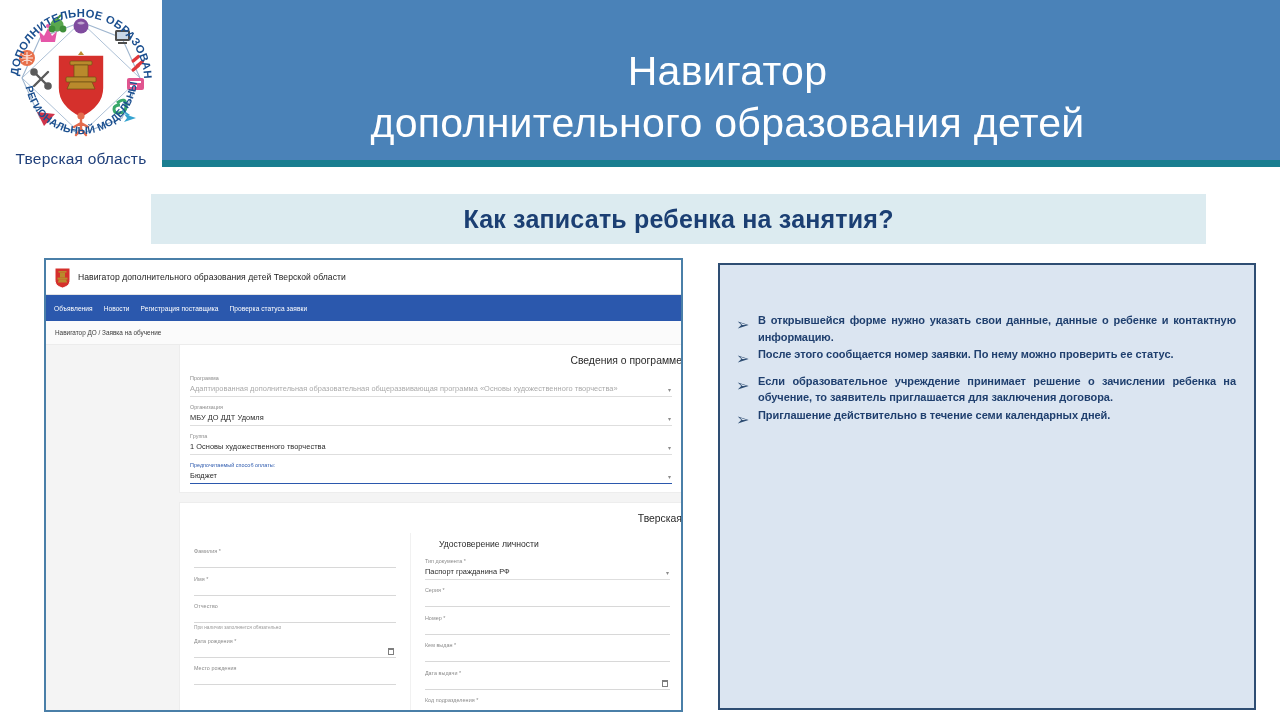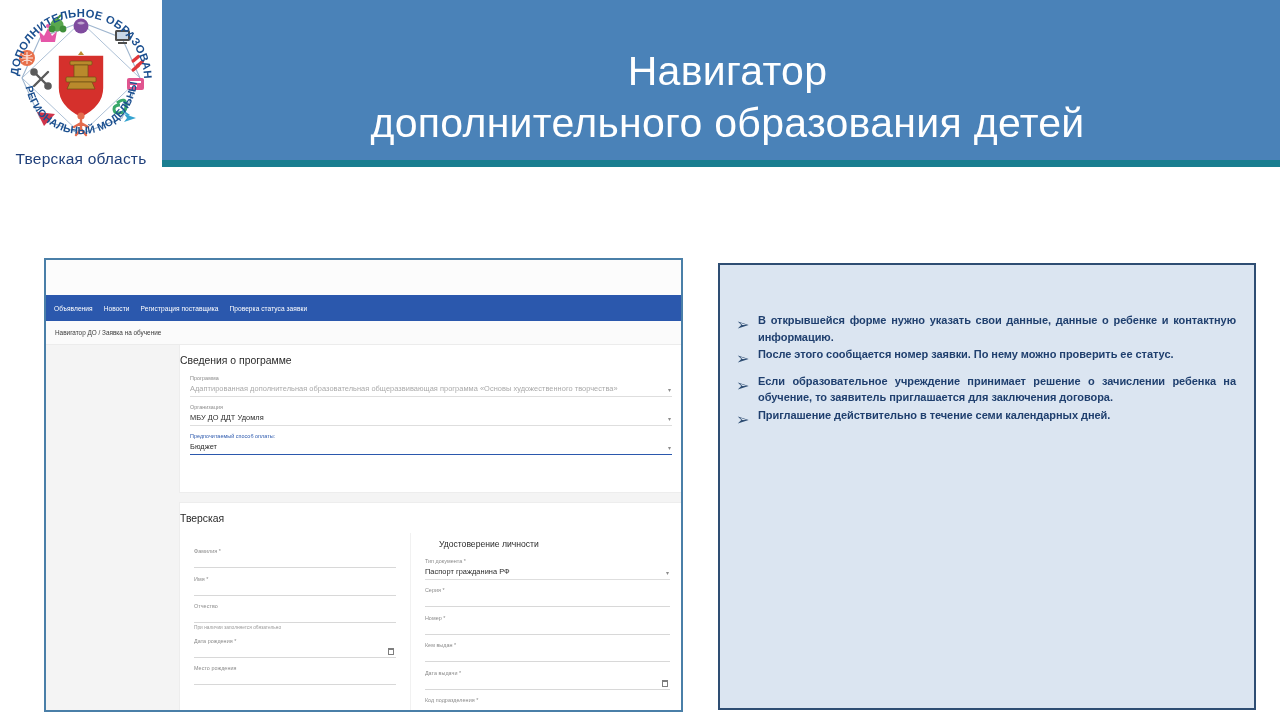--- a/index.html
+++ b/index.html
@@ -91,21 +91,21 @@
     position: absolute; left: 0; top: 85px; width: 100%; bottom: 0;
     background: #f4f4f4;
   }
 
   
   .card {
     position: absolute; background: #ffffff; border: 1px solid #ededed;
   }
   .card-program { left: 133px; top: 0; width: 504px; height: 148px; border-top: 0; }
   .card-heading {
-    text-align: left; font-size: 10.4px; color: #2a2a2a;
+    text-align: right; font-size: 10.4px; color: #2a2a2a;
     padding-top: 10px; padding-bottom: 9px; font-weight: 400;
   }
   .fields { padding: 0 10px; }
 
   .field { position: relative; margin-bottom: 7.5px; }
   .field-label {
     font-size: 5.4px; color: #8b8b8b; letter-spacing: .05px;
     margin-bottom: 3px; white-space: nowrap;
   }
   .field-label.accent { color: #2b58ad; }
@@ -254,23 +254,40 @@
       <text font-family="Liberation Sans, sans-serif" font-size="11.2" font-weight="bold" fill="#1b4f8f" letter-spacing=".3">
         <textPath href="#arcTop" startOffset="2%">ДОПОЛНИТЕЛЬНОЕ ОБРАЗОВАНИЕ ДЕТЕЙ</textPath>
       </text>
       <text font-family="Liberation Sans, sans-serif" font-size="10.4" font-weight="bold" fill="#1b4f8f" letter-spacing=".3">
         <textPath href="#arcBot" startOffset="5%">РЕГИОНАЛЬНЫЙ МОДЕЛЬНЫЙ ЦЕНТР</textPath>
       </text>
     </svg>
     <div class="logo-caption">Тверская область</div>
   </div>
 
+  <div class="subtitle-bar">
+    <span class="subtitle-text">Как записать ребенка на занятия?</span>
+  </div>
 
   <div class="shot">
 
+    <div class="shot-topbar">
+      <span class="shot-crest">
+        <svg width="17" height="21" viewBox="0 0 17 21">
+          <path d="M1,1 h15 v12 c0,5 -4,7 -7.5,8 C5,20 1,18 1,13 z" fill="#d5302c" stroke="#ffffff" stroke-width="1"></path>
+          <g fill="#b98a2c">
+            <rect x="4.5" y="4" width="8" height="1.6"></rect>
+            <rect x="6" y="5.6" width="5" height="5"></rect>
+            <rect x="3.5" y="10.6" width="10" height="2"></rect>
+            <path d="M5,12.6 h7 l1.2,3 h-9.4 z"></path>
+          </g>
+        </svg>
+      </span>
+      <span class="shot-title">Навигатор дополнительного образования детей Тверской области</span>
+    </div>
 
     <div class="shot-nav">
       <span>Объявления</span>
       <span>Новости</span>
       <span>Регистрация поставщика</span>
       <span>Проверка статуса заявки</span>
     </div>
 
     <div class="shot-crumbbar">
       <span>Навигатор ДО / Заявка на обучение</span>
@@ -287,20 +304,25 @@
             <div class="field-value muted">Адаптированная дополнительная образовательная общеразвивающая программа «Основы художественного творчества»</div>
             <span class="caret">▾</span>
           </div>
 
           <div class="field">
             <div class="field-label">Организация</div>
             <div class="field-value">МБУ ДО ДДТ Удомля</div>
             <span class="caret">▾</span>
           </div>
 
+          <div class="field">
+            <div class="field-label">Группа</div>
+            <div class="field-value">1 Основы художественного творчества</div>
+            <span class="caret">▾</span>
+          </div>
 
           <div class="field">
             <div class="field-label accent">Предпочитаемый способ оплаты:</div>
             <div class="field-value focus">Бюджет</div>
             <span class="caret">▾</span>
           </div>
 
         </div>
       </div>
 

